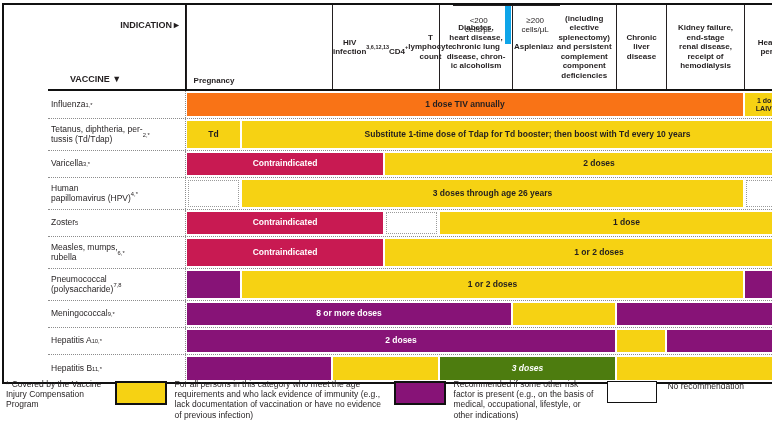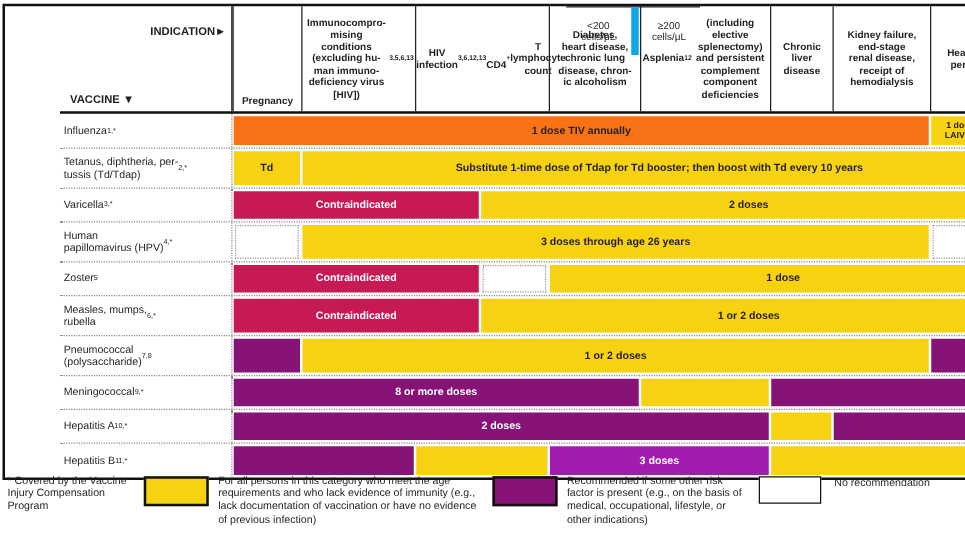--- a/index.html
+++ b/index.html
@@ -9,21 +9,21 @@
   .table { position:absolute; left:2px; top:3px; width:766px; border:2px solid #111;padding-left:44px; }
   .cols { display:grid; grid-template-columns:138px 55px 91px 52px 55px 73px 104px 50px 78px 70px; }
 
   
   .header { height:84px; border-bottom:2px solid #111; }
   .hcell { border-left:1px solid #231f20; font-size:8px; line-height:1.18; text-align:center;
            display:flex; align-items:center; justify-content:center; white-space:pre-line;
            font-weight:bold; padding:1px; }
   .corner { position:relative; border-left:none; border-right:1px solid #111; }
   .corner .ind { position:absolute; top:4px; right:4px; font-size:9px; font-weight:bold; }
-  .corner .vac { position:absolute; bottom:4px; left:8px; font-size:9px; font-weight:bold; }
+  .corner .vac { position:absolute; bottom:4px; left:22px; font-size:9px; font-weight:bold; }
   .h-preg { align-items:flex-end; padding-bottom:4px; }
   .hiv-group { grid-column:4 / span 2; display:flex; padding:0;
                border-left:1px solid #231f20; }
   .hiv-top { flex:1; display:flex; align-items:center; justify-content:center;
              font-size:8px; font-weight:bold; white-space:pre-line; text-align:center; line-height:1.18; }
   .hiv-sub { display:grid; grid-template-columns:52px 55px; border-top:1px solid #231f20; height:38px; }
   .hiv-sub > div { display:flex; align-items:center; justify-content:center; font-size:8px;
                    font-weight:normal; white-space:pre-line; text-align:center; line-height:1.18; }
   .hiv-sub > div + div { border-left:6px solid #0ea5e9; }
   sup { font-size:0.68em; vertical-align:super; line-height:0; }
@@ -59,26 +59,20 @@
     <div class="cols header">
       <div class="hcell corner">
         <div class="ind">
           <span>INDICATION</span><span>►</span>
         </div>
         <div class="vac">
           <span>VACCINE</span> <span>▼</span>
         </div>
       </div>
       <div class="hcell h-preg">Pregnancy</div>
-      <div class="hcell">Immunocompro-
-mising conditions
-(excluding hu-
-man immuno-
-deficiency virus
-[HIV])<sup>3,5,6,13</sup></div>
       <div class="hiv-group">
         <div class="hiv-top">HIV infection<sup>3,6,12,13</sup>
 CD4<sup>+</sup> T
 lymphocyte count</div>
         <div class="hiv-sub">
           <div>&lt;200
 cells/μL</div>
           <div>≥200
 cells/μL</div>
         </div>
@@ -159,21 +153,21 @@
         <div class="cols row" style="height: 26px;">
           <div class="vlabel">Hepatitis A<sup>10,*</sup></div>
           <div class="seg risk_factor" style="grid-column: 2 / span 6; background: rgb(135, 19, 119);">2 doses</div>
           <div class="seg recommended" style="grid-column: 8 / span 1; background: rgb(246, 210, 19);"></div>
           <div class="seg risk_factor" style="grid-column: 9 / span 2; background: rgb(135, 19, 119);"></div>
         </div>
         <div class="cols row" style="height: 27px;">
           <div class="vlabel">Hepatitis B<sup>11,*</sup></div>
           <div class="seg risk_factor" style="grid-column: 2 / span 2; background: rgb(135, 19, 119);"></div>
           <div class="seg recommended" style="grid-column: 4 / span 2; background: rgb(246, 210, 19);"></div>
-          <div class="seg risk_factor" style="grid-column: 6 / span 2; background: #a21caf;">3 doses</div>
+          <div class="seg risk_factor" style="grid-column: 6 / span 2; background: #4d7c0f; font-style: italic;">3 doses</div>
           <div class="seg recommended" style="grid-column: 8 / span 3; background: rgb(246, 210, 19);"></div>
         </div>
       </div>
   </div>
 
   <div class="legend">
     <div class="foot">* Covered by the Vaccine
 Injury Compensation
 Program</div>
     <div class="swatch" style="background: rgb(246, 210, 19);"></div>

